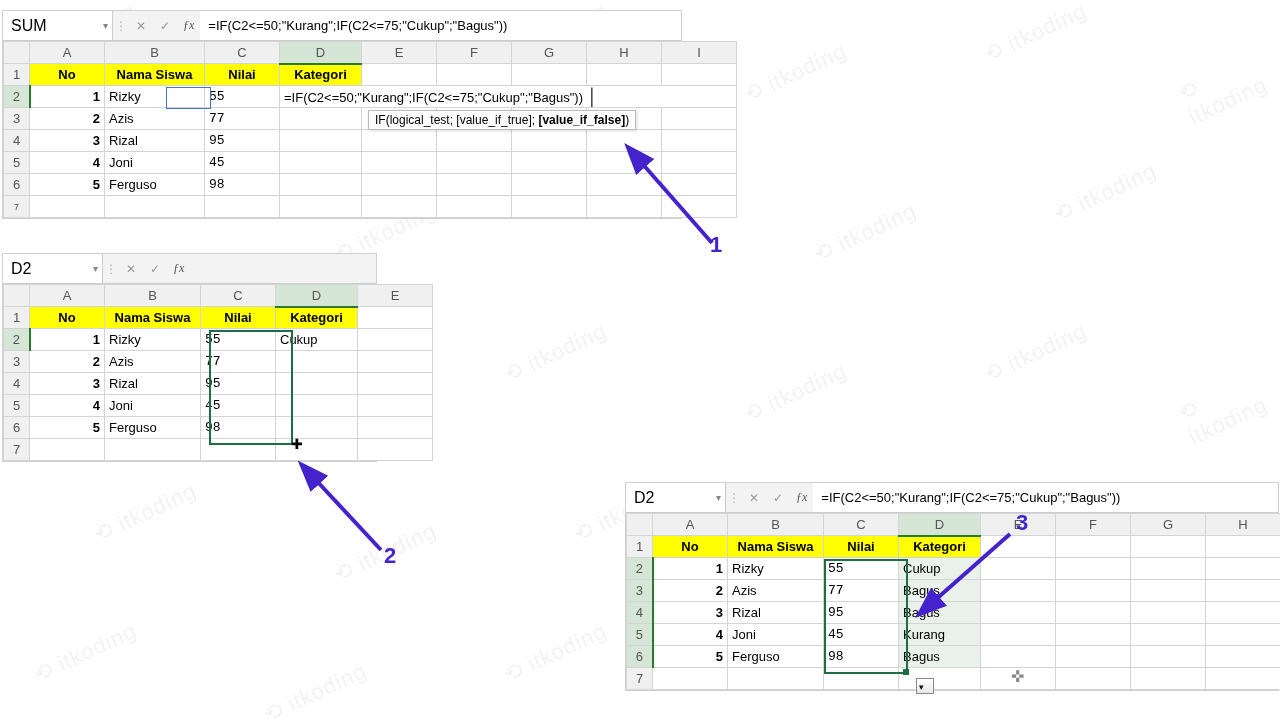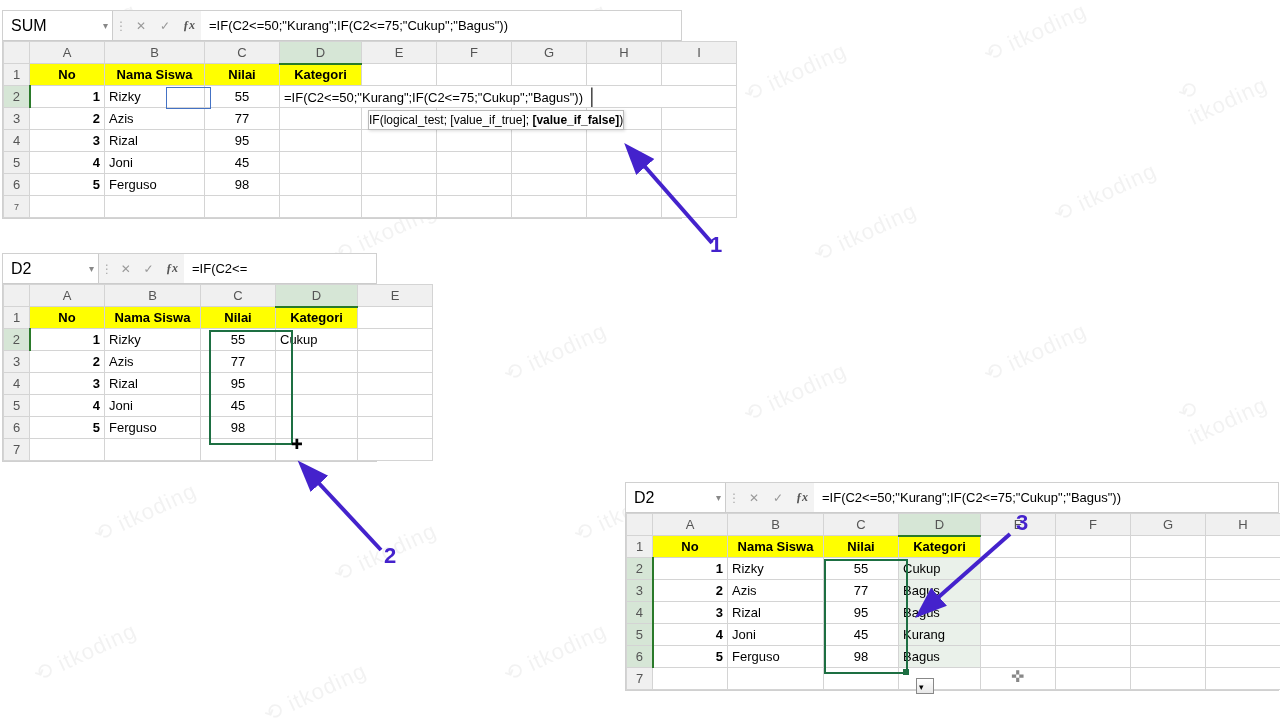--- a/index.html
+++ b/index.html
@@ -10,42 +10,42 @@
 
 .excel-block { position: absolute; background: #fff; border: 1px solid #d0d0d0; z-index: 2; }
 
 
 .fbar { display: flex; align-items: center; height: 30px; border-bottom: 1px solid #ccc; background: #f3f3f3; }
 .namebox { width: 110px; border-right: 1px solid #ccc; padding: 0 8px; height: 100%; background: #fff; display: flex; align-items: center; position: relative; }
 .namebox input { border: none; outline: none; width: 100%; font-size: 16px; background: transparent; }
 .name-dd { position: absolute; right: 4px; color: #888; font-size: 10px; }
 .fbar-sep { width: 16px; text-align: center; color: #aaa; }
 .fbar-btn { width: 24px; text-align: center; color: #999; }
-.fx-symbol { font-style: italic; font-family: Georgia, serif; color: #555; padding: 0 6px; font-weight: bold; }
+.fx-symbol { font-style: italic; font-family: Georgia, serif; color: #555; padding: 0 6px; }
 .formula-input { flex: 1; padding: 0 8px; border: none; outline: none; font-size: 13px; background: #fff; height: 100%; }
 
 
 .grid-wrap { position: relative; }
 table.grid { border-collapse: collapse; }
 table.grid td, table.grid th { border: 1px solid #d4d4d4; height: 22px; min-width: 75px; padding: 0 4px; font-size: 13px; text-align: left; background: #fff; }
 table.grid th { background: #f0f0f0; font-weight: normal; text-align: center; color: #555; }
 table.grid .rowhdr { background: #f0f0f0; text-align: center; min-width: 26px; width: 26px; color: #555; }
 table.grid .corner { background: #f0f0f0; min-width: 26px; width: 26px; }
 table.grid .yellow { background: #ffff00; font-weight: bold; text-align: center; }
 table.grid .bold-r { font-weight: bold; text-align: right; }
-table.grid .num-r { text-align: center; }
+table.grid .num-r { text-align: left; font-family: Liberation Mono, monospace; }
 table.grid .col-sel { background: #d6e6d6; border-bottom: 2px solid #2a7a2a; }
 table.grid .row-sel { background: #d6e6d6; border-right: 2px solid #2a7a2a; }
 
 
 .sel-box { position: absolute; border: 2px solid #1d6f42; pointer-events: none; }
 .sel-box::after { content: ''; position: absolute; right: -3px; bottom: -3px; width: 6px; height: 6px; background: #1d6f42; }
 .range-box { position: absolute; border: 2px solid #1d6f42; pointer-events: none; }
 .cell-ref { position: absolute; border: 1.5px solid #4472c4; pointer-events: none; }
-.tooltip { position: absolute; background: #fdfdfd; border: 1px solid #bbb; padding: 2px 0; font-size: 12px; box-shadow: 1px 1px 3px rgba(0,0,0,0.15); white-space: nowrap; }
+.tooltip { position: absolute; background: #fdfdfd; border: 1px solid #bbb; padding: 2px 6px; font-size: 12px; box-shadow: 1px 1px 3px rgba(0,0,0,0.15); white-space: nowrap; }
 .tooltip b { font-weight: bold; }
 
 .cursor { position: absolute; font-size: 16px; }
 
 
 .arrow { position: absolute; z-index: 5; }
 .arrow svg { overflow: visible; }
 .step-num { position: absolute; color: #4422cc; font-size: 22px; font-weight: bold; z-index: 6; }
 .fill-cursor { position: absolute; font-size: 14px; color: #000; }
 .paste-opt { position: absolute; width: 18px; height: 16px; border: 1px solid #888; background: linear-gradient(#fff,#e8e8e8); font-size: 14px; }
@@ -221,21 +221,20 @@
 <div id="block2" class="excel-block">
   <div class="fbar">
     <div class="namebox" style="width:100px">
       <input value="D2" style="">
       <span class="name-dd">▾</span>
     </div>
     <div class="fbar-sep">⋮</div>
     <div class="fbar-btn">✕</div>
     <div class="fbar-btn">✓</div>
     <div class="fx-symbol">ƒx</div>
-    <input class="formula-input" value="=IF(C2&lt;=" style="">
   </div>
   <div class="grid-wrap">
     <table class="grid">
       <tbody>
           <tr>
         <th class="corner"></th>
         <th style="min-width:34px">A</th>
         <th style="min-width:96px">B</th>
         <th style="min-width:44px">C</th>
         <th style="min-width:82px" class="col-sel">D</th>

